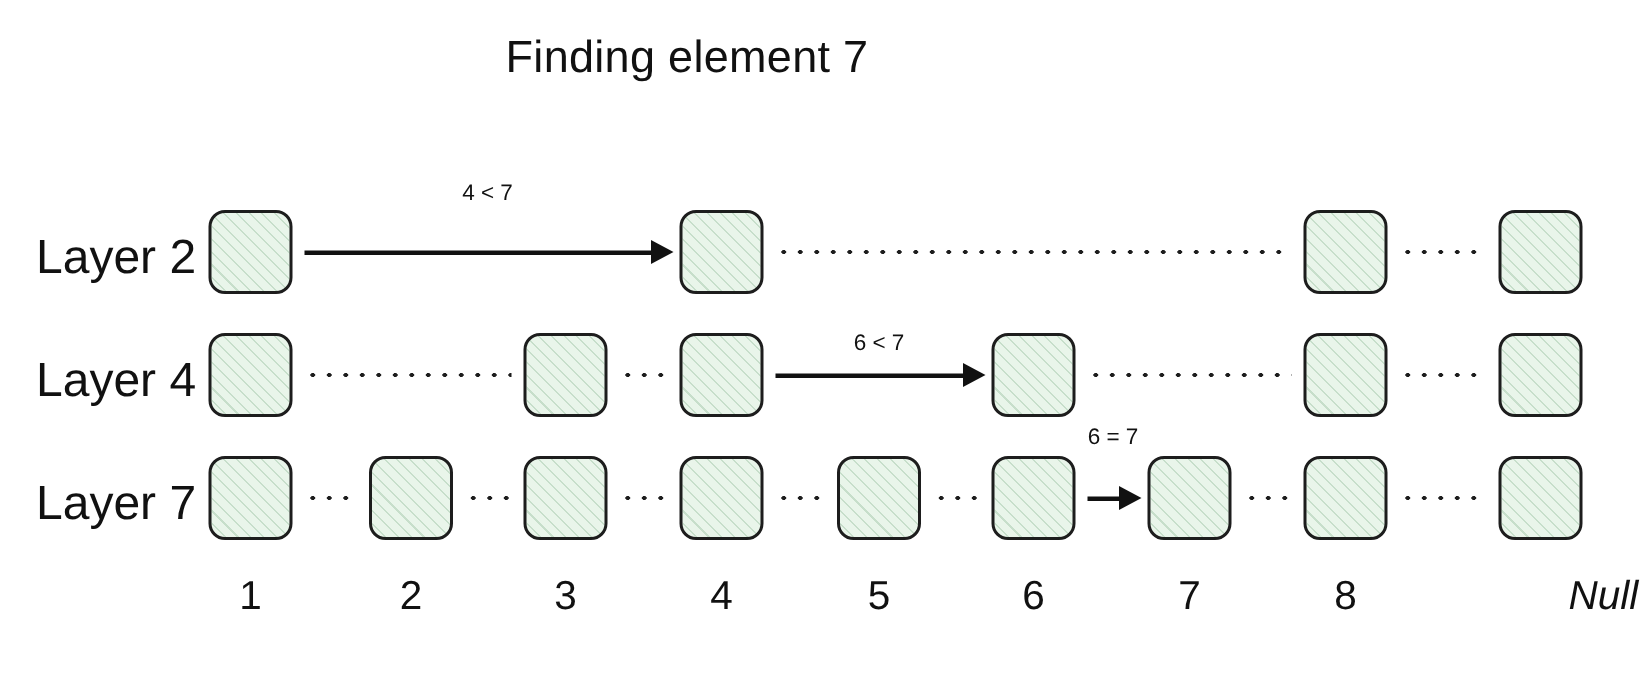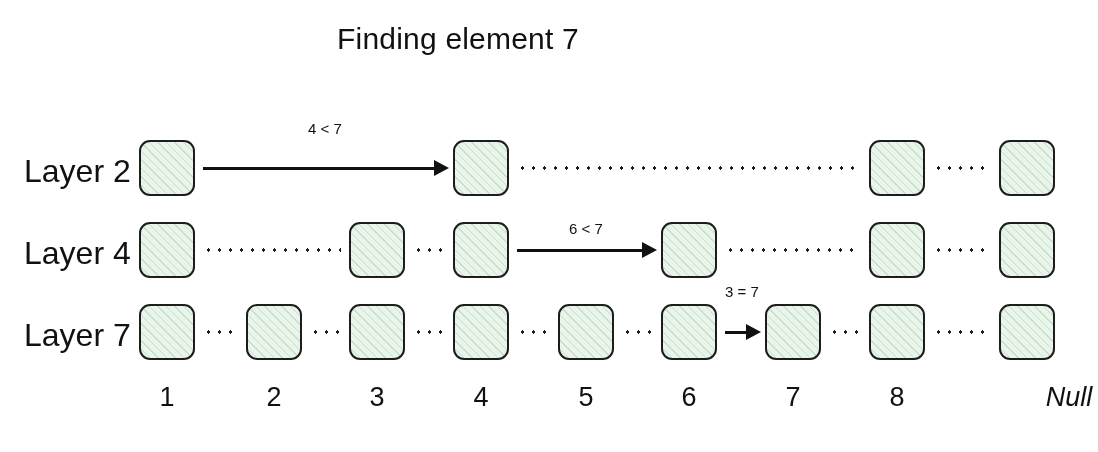--- a/index.html
+++ b/index.html
@@ -133,21 +133,21 @@
     </div>
   <div id="search-path">
       <div class="arrow-line" style="left: 203px; width: 231px; top: 166.5px;"></div>
       <div class="arrow-head" style="left: 434px; top: 160px;"></div>
       <div class="arrow-label" style="left: 265px; width: 120px; top: 120px;">4 &lt; 7</div>
       <div class="arrow-line" style="left: 517px; width: 125px; top: 248.5px;"></div>
       <div class="arrow-head" style="left: 642px; top: 242px;"></div>
       <div class="arrow-label" style="left: 526px; width: 120px; top: 220px;">6 &lt; 7</div>
       <div class="arrow-line" style="left: 725px; width: 21px; top: 330.5px;"></div>
       <div class="arrow-head" style="left: 746px; top: 324px;"></div>
-      <div class="arrow-label" style="left: 682px; width: 120px; top: 283px;">3 = 7</div>
+      <div class="arrow-label" style="left: 682px; width: 120px; top: 283px;">6 = 7</div>
     </div>
   <div id="column-labels">
       <div class="col-label" style="left: 117px; width: 100px; top: 382px;">1</div>
       <div class="col-label" style="left: 224px; width: 100px; top: 382px;">2</div>
       <div class="col-label" style="left: 327px; width: 100px; top: 382px;">3</div>
       <div class="col-label" style="left: 431px; width: 100px; top: 382px;">4</div>
       <div class="col-label" style="left: 536px; width: 100px; top: 382px;">5</div>
       <div class="col-label" style="left: 639px; width: 100px; top: 382px;">6</div>
       <div class="col-label" style="left: 743px; width: 100px; top: 382px;">7</div>
       <div class="col-label" style="left: 847px; width: 100px; top: 382px;">8</div>

